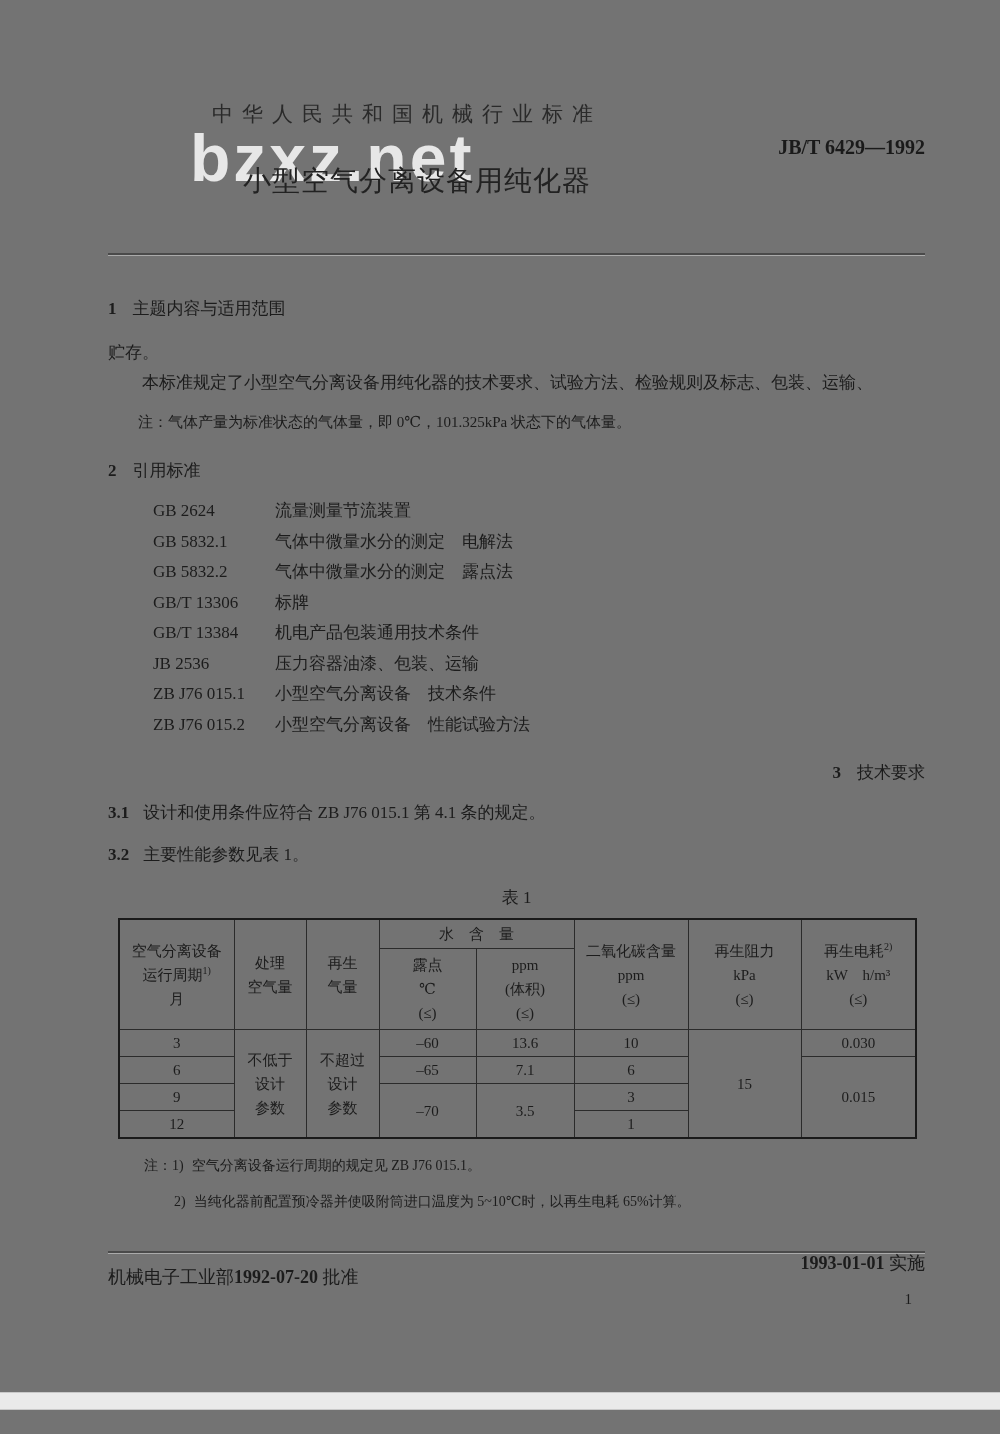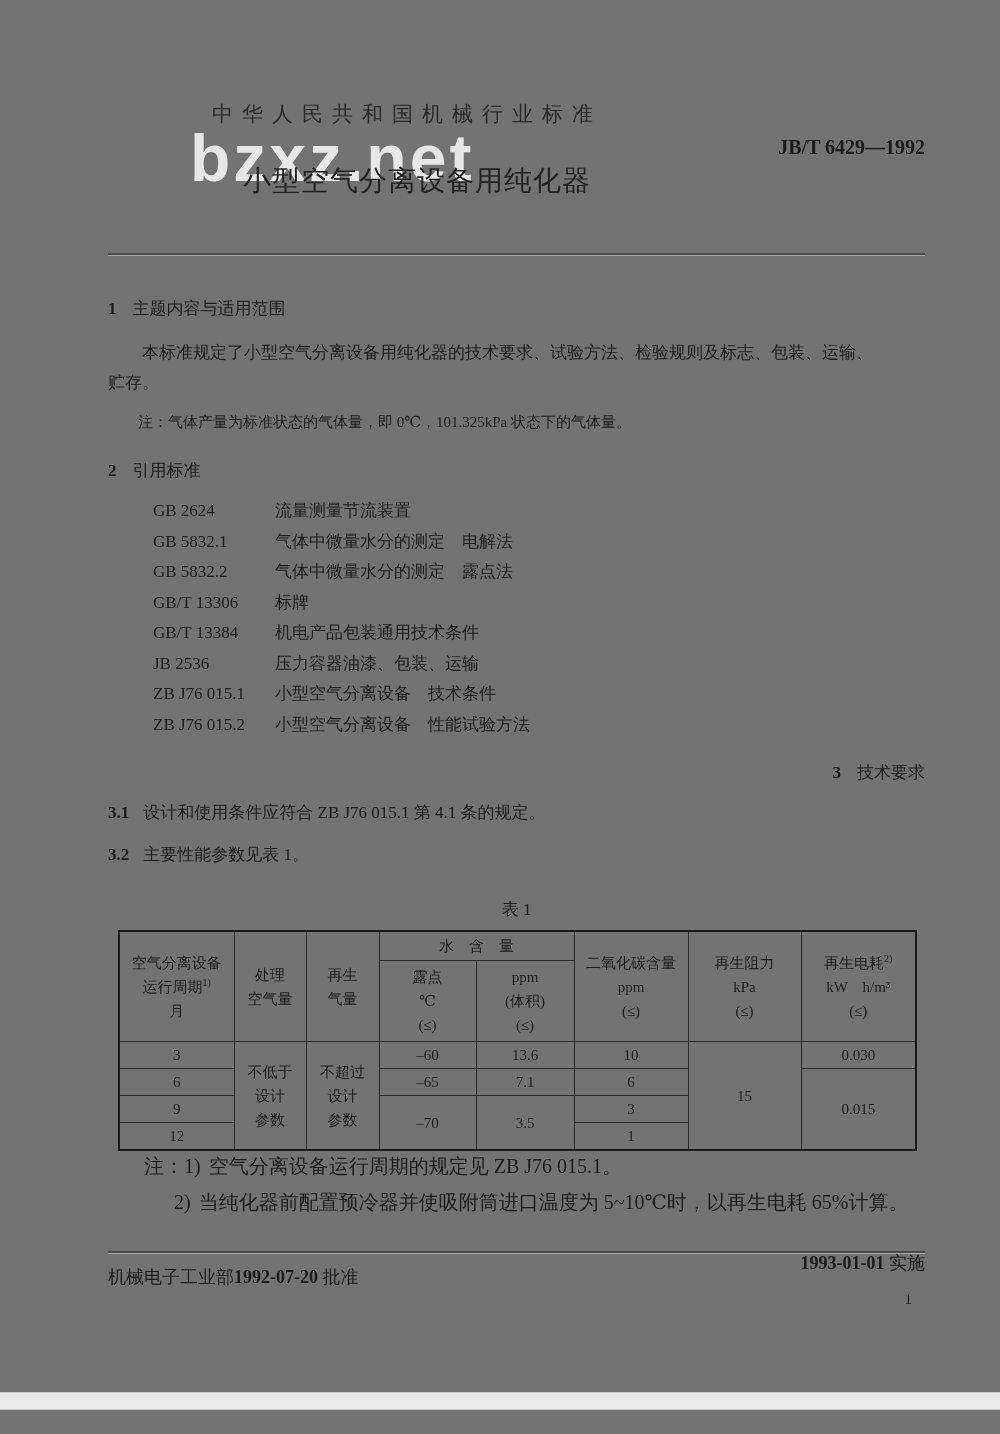--- a/index.html
+++ b/index.html
@@ -59,21 +59,21 @@
   .ref-list { margin-top: 12px; }
   .ref-row { line-height: 30.5px; white-space: nowrap; }
   .ref-code { display: inline-block; width: 122px; margin-left: 45px; }
   .ref-title {}
 
   .clause { margin-top: 12px; line-height: 30px; }
   .clause .num { font-weight: bold; margin-right: 14px; }
 
   
   .tbl-caption {
-    margin-top: 28px; margin-left: 10px; width: 797px;
+    margin-top: 16px; margin-left: 10px; width: 797px;
     text-align: center; font-size: 17px; line-height: 24px;
   }
   table.spec {
     margin-top: 8px; margin-left: 10px;
     border-collapse: collapse; table-layout: fixed;
     width: 797px; font-size: 15px;
   }
   table.spec td {
     border: 1px solid #2b2b2b;
     text-align: center; vertical-align: middle;
@@ -81,21 +81,21 @@
   }
   table.spec { border: 2px solid #1a1a1a; }
   .multiline { white-space: pre-line; }
   .water-label { letter-spacing: 1em; text-indent: 1em; }
   tr.hdr-row1 td { height: 28px; }
   tr.hdr-row2 td { height: 80px; }
   tr.body-row td { height: 26px; }
   sup.fn { font-size: 10px; vertical-align: super; line-height: 0; }
 
   
-  .tbl-notes { margin-top: 2px; font-size: 20px; }
+  .tbl-notes { margin-top: 14px; font-size: 14px; }
   .tbl-note1 { padding-left: 36px; line-height: 26px; }
   .tbl-note2 { padding-left: 66px; margin-top: 10px; line-height: 26px; }
   .note-label { margin-right: 8px; }
 
   
   .footer-left {
     position: absolute; top: 1264px; left: 108px;
     font-size: 18px; line-height: 26px;
   }
   .footer-right {
@@ -126,22 +126,22 @@
   <div class="hdr-title">小型空气分离设备用纯化器</div>
   <div class="hdr-docnum">JB/T 6429—1992</div>
   <div class="rule rule-top"></div>
 
   <div class="content">
 
     <div class="sec-heading">
       <span class="num">1</span><span>主题内容与适用范围</span>
     </div>
     <div class="para">
+      <span class="line">贮存。</span>
       <span class="line indent">本标准规定了小型空气分离设备用纯化器的技术要求、试验方法、检验规则及标志、包装、运输、</span>
-      <span class="line">贮存。</span>
     </div>
     <div class="small-note">注：气体产量为标准状态的气体量，即 0℃，101.325kPa 状态下的气体量。</div>
 
     <div class="sec-heading" style="margin-top:24px;">
       <span class="num">2</span><span>引用标准</span>
     </div>
     <div class="ref-list">
       <div class="ref-row"><span class="ref-code">GB 2624</span><span class="ref-title">流量测量节流装置</span></div>
       <div class="ref-row"><span class="ref-code">GB 5832.1</span><span class="ref-title">气体中微量水分的测定　电解法</span></div>
       <div class="ref-row"><span class="ref-code">GB 5832.2</span><span class="ref-title">气体中微量水分的测定　露点法</span></div>

